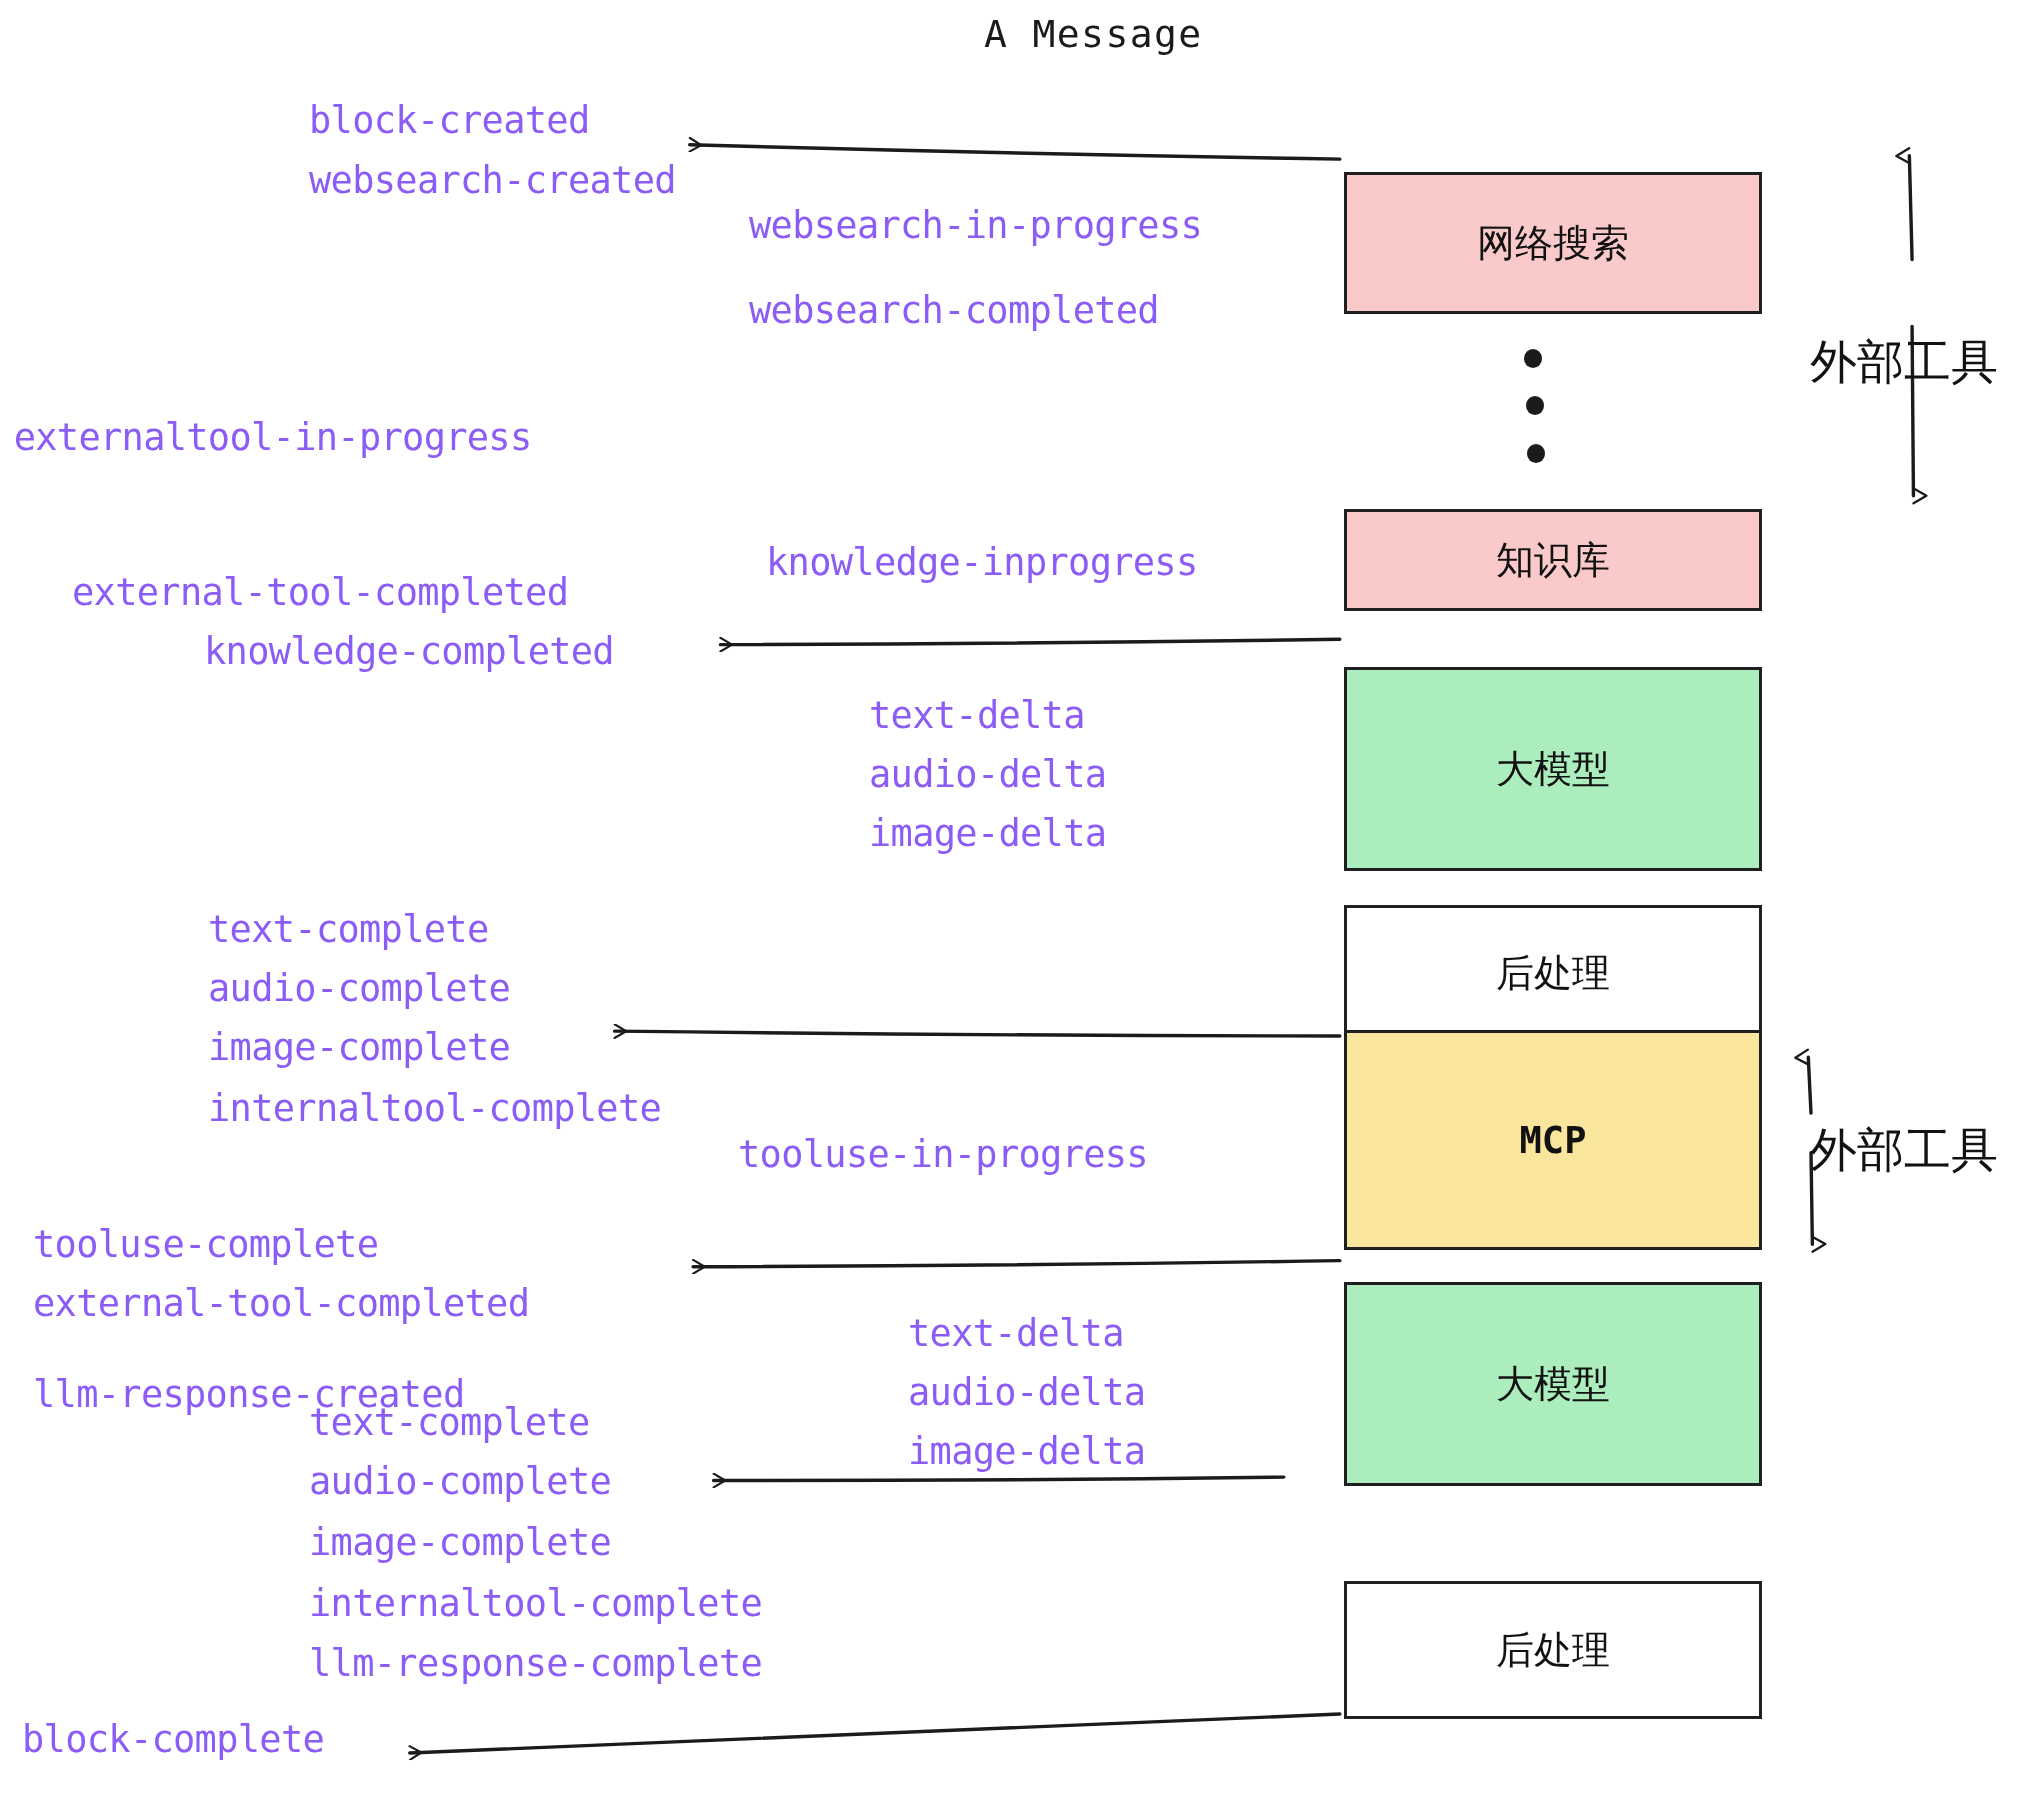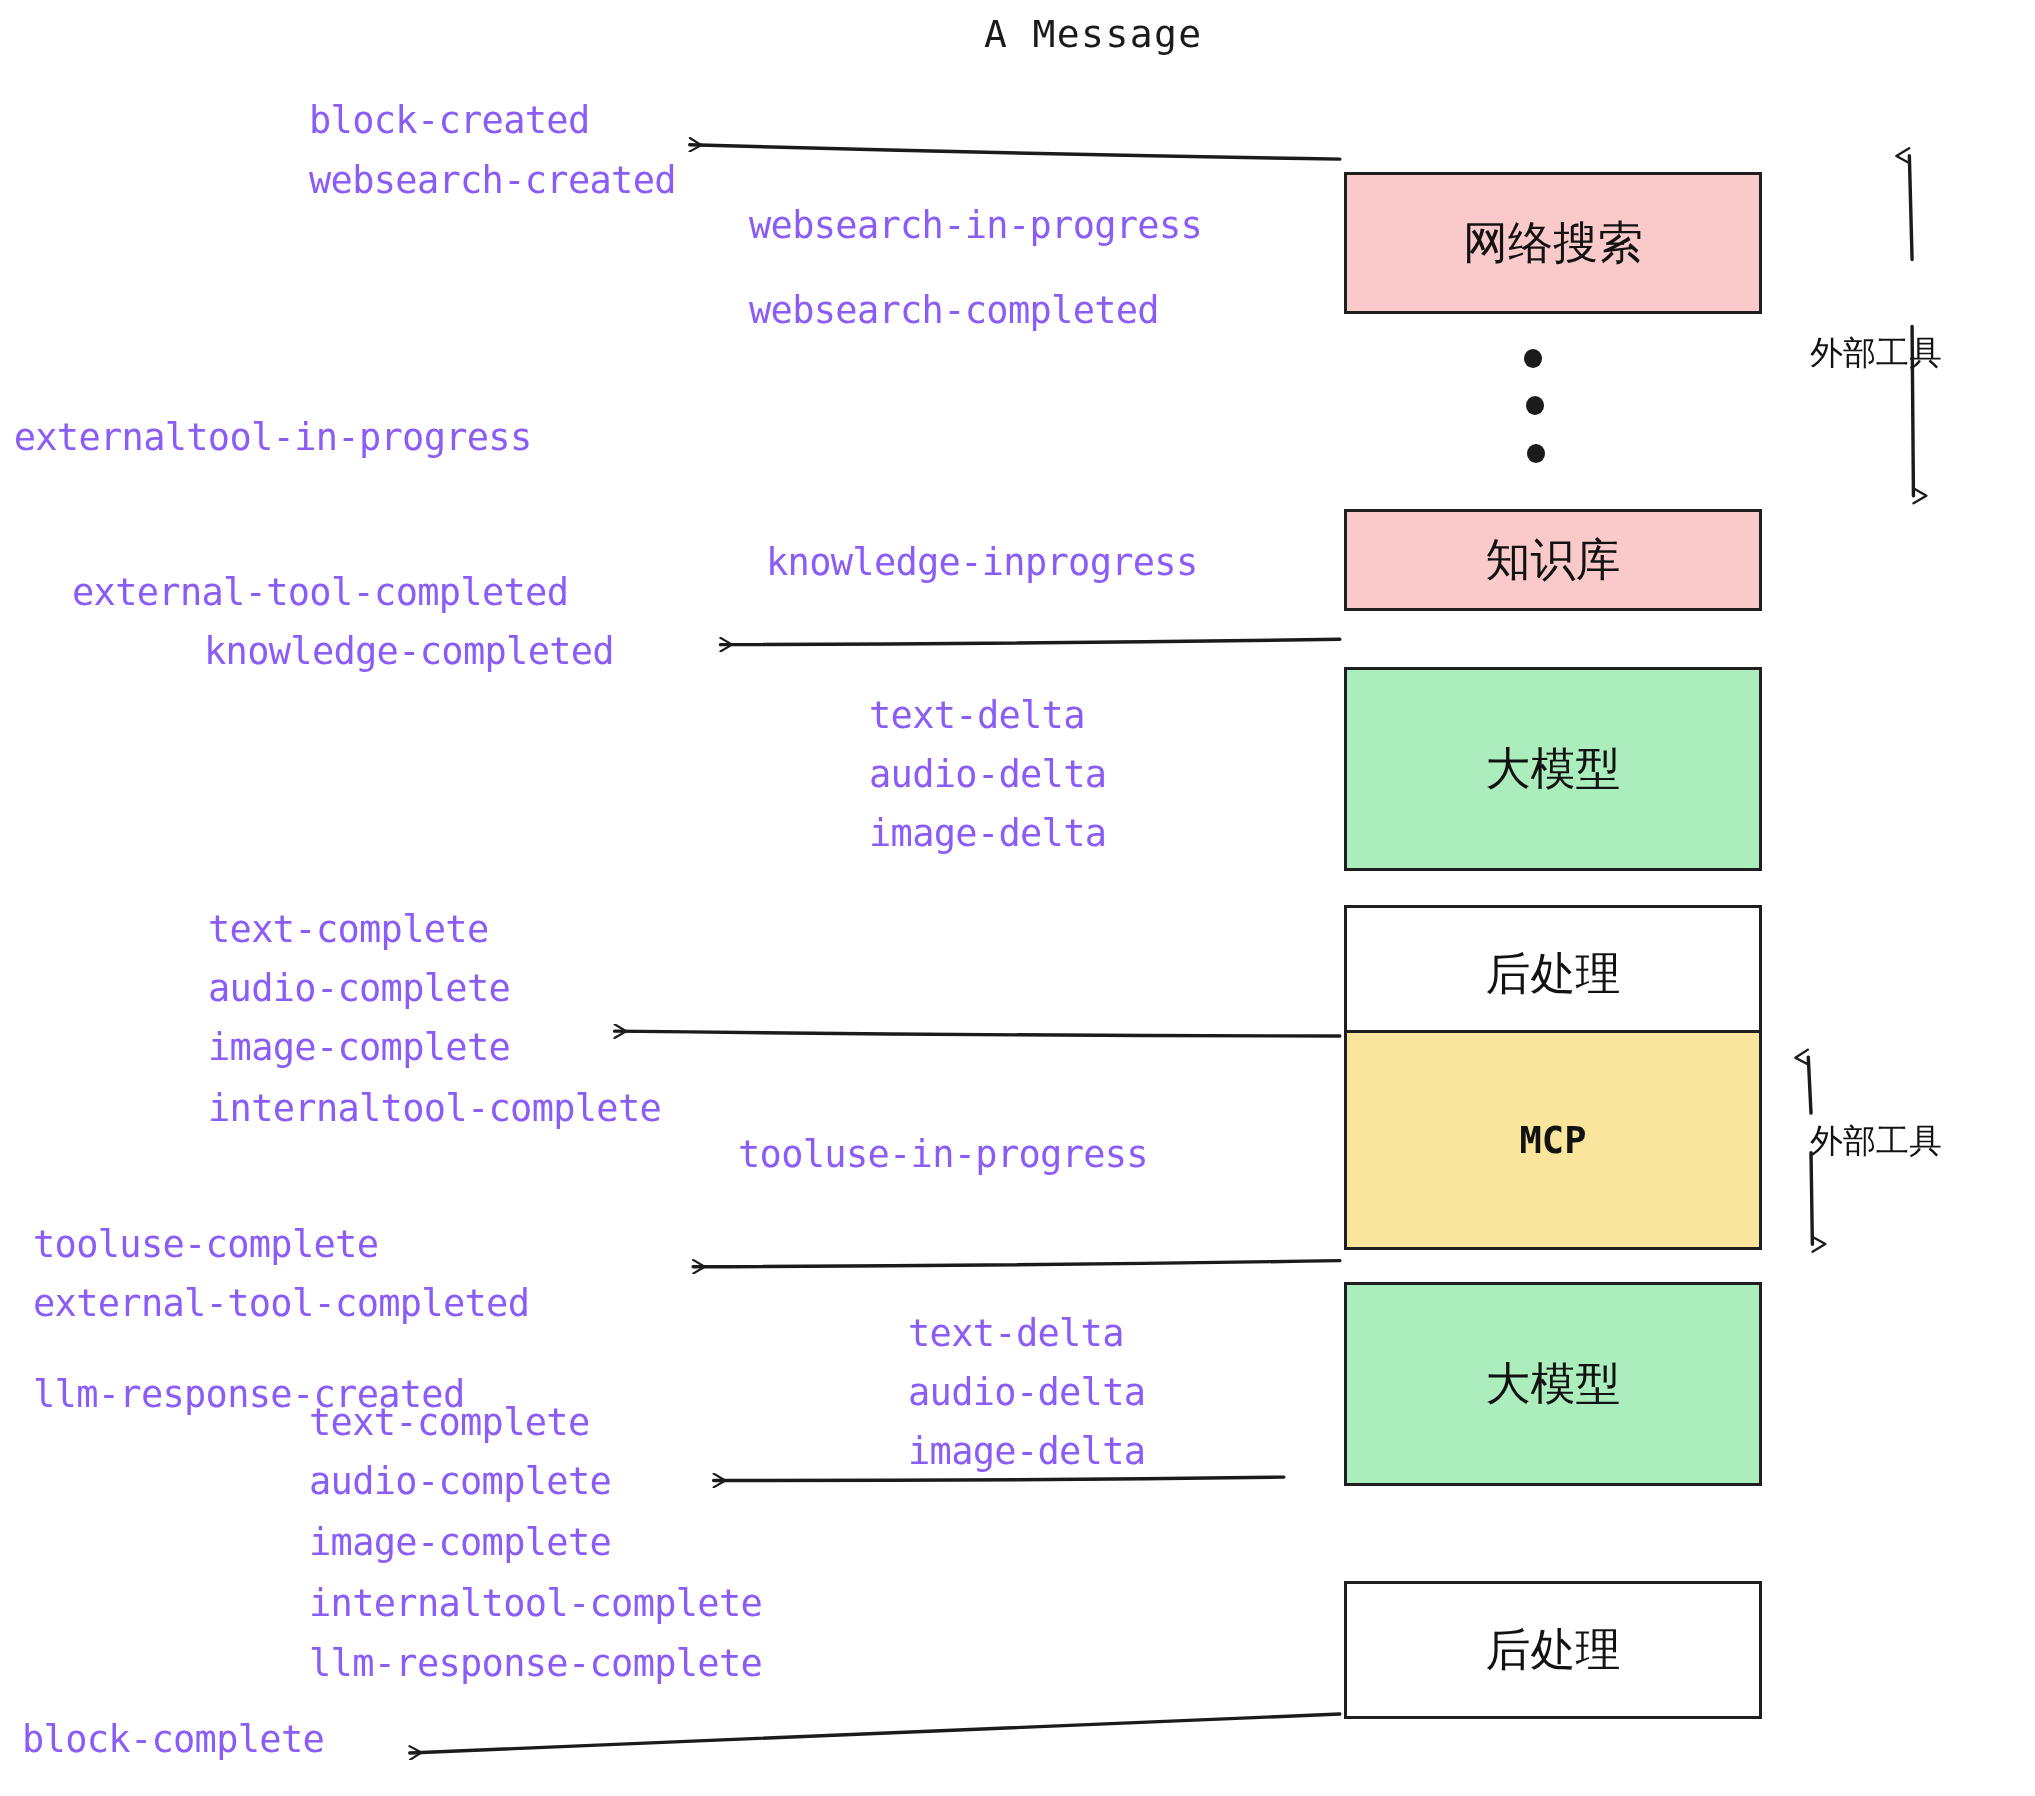--- a/index.html
+++ b/index.html
@@ -42,34 +42,34 @@
   .nodebox {
     position: absolute;
     box-sizing: border-box;
     border: 3.4px solid #1f1f1f;
     display: flex;
     align-items: center;
     justify-content: center;
   }
   .nodelabel {
     font-family: Liberation Serif, serif;
-    font-size: 45px;
+    font-size: 38px;
     color: #121212;
     white-space: pre;
   }
   .nodelabel.latin {
     font-family: "DejaVu Sans Mono", monospace;
     font-size: 37px;
     font-weight: bold;
   }
   .grouplabel {
     position: absolute;
     white-space: pre;
     font-family: "DejaVu Sans", sans-serif;
-    font-size: 33px;
+    font-size: 47px;
     color: #121212;
   }
   .dot {
     position: absolute;
     width: 18px;
     height: 19px;
     border-radius: 50%;
     background: #1b1b1b;
   }
 </style>

